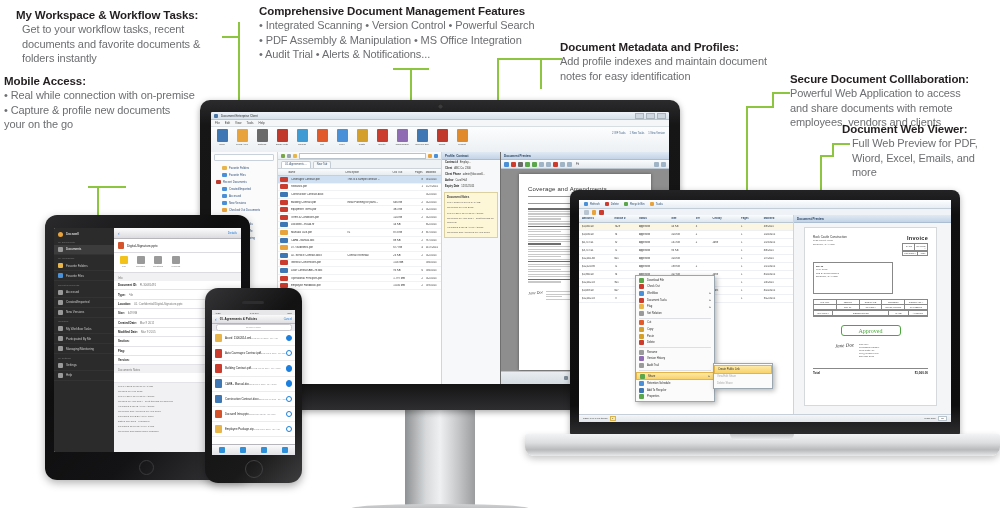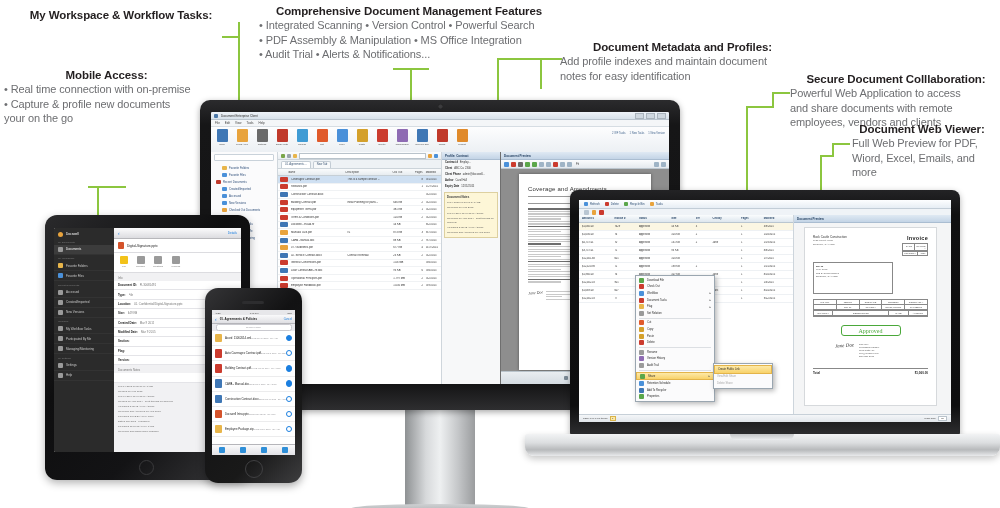--- a/index.html
+++ b/index.html
@@ -5,21 +5,21 @@
   html,body{margin:0;padding:0;}
   body{
     width:1000px;height:508px;overflow:hidden;background:#ffffff;
     font-family:"Liberation Sans", sans-serif;
     -webkit-font-smoothing:antialiased;
   }
   #stage{position:relative;width:1000px;height:508px;}
 
   
   .callout{position:absolute;}
-  .co-title{font-size:11.5px;font-weight:bold;color:#231f20;line-height:14px;letter-spacing:-0.1px;text-align:center;}
+  .co-title{font-size:11.5px;font-weight:bold;color:#231f20;line-height:14px;letter-spacing:-0.1px;}
   .co-body{font-size:11px;color:#6d6e71;line-height:14.5px;letter-spacing:-0.1px;}
   .co-body .li{white-space:nowrap;}
   .leader{position:absolute;background:#8cc63f;}
   .leader.v{width:2px;}
   .leader.h{height:2px;}
   .ring{position:absolute;border:3px solid #8cc63f;border-radius:50%;background:#ffffff;}
 
   
   .dev{position:absolute;}
   .bezel{position:absolute;background:#1b1b1d;}
@@ -213,26 +213,31 @@
   .wstat .pg{border:1px solid #d8b34a;background:#fde9a8;padding:0 1.5px;margin:0 2px;}
   .wstat .rt{margin-left:auto;}
 </style>
 </head>
 <body>
 
 <div id="stage">
 
   <div class="callout" id="co-workspace" style="left:16px;top:8px;width:210px;">
     <div class="co-title">My Workspace &amp; Workflow Tasks:</div>
+    <div class="co-body" style="padding-left:6px;">
+      <div>Get to your workflow tasks, recent</div>
+      <div>documents and favorite documents &amp;</div>
+      <div>folders instantly</div>
+    </div>
   </div>
 
-  <div class="callout" id="co-mobile" style="left:4px;top:68px;width:205px;">
+  <div class="callout" id="co-mobile" style="left:4px;top:74px;width:205px;">
     <div class="co-title">Mobile Access:</div>
     <div class="co-body">
-      <div>• Real time connection with on-premise</div>
+      <div>• Real while connection with on-premise</div>
       <div>• Capture &amp; profile new documents</div>
       <div>  your on the go</div>
     </div>
   </div>
 
   <div class="leader h" style="left:88px;top:186px;width:38px;"></div>
   <div class="leader v" style="left:97px;top:186px;height:57px;"></div>
   <div class="ring" style="left:85px;top:231px;width:26px;height:26px;"></div>
 
   <div class="callout" id="co-features" style="left:259px;top:4px;width:300px;">

